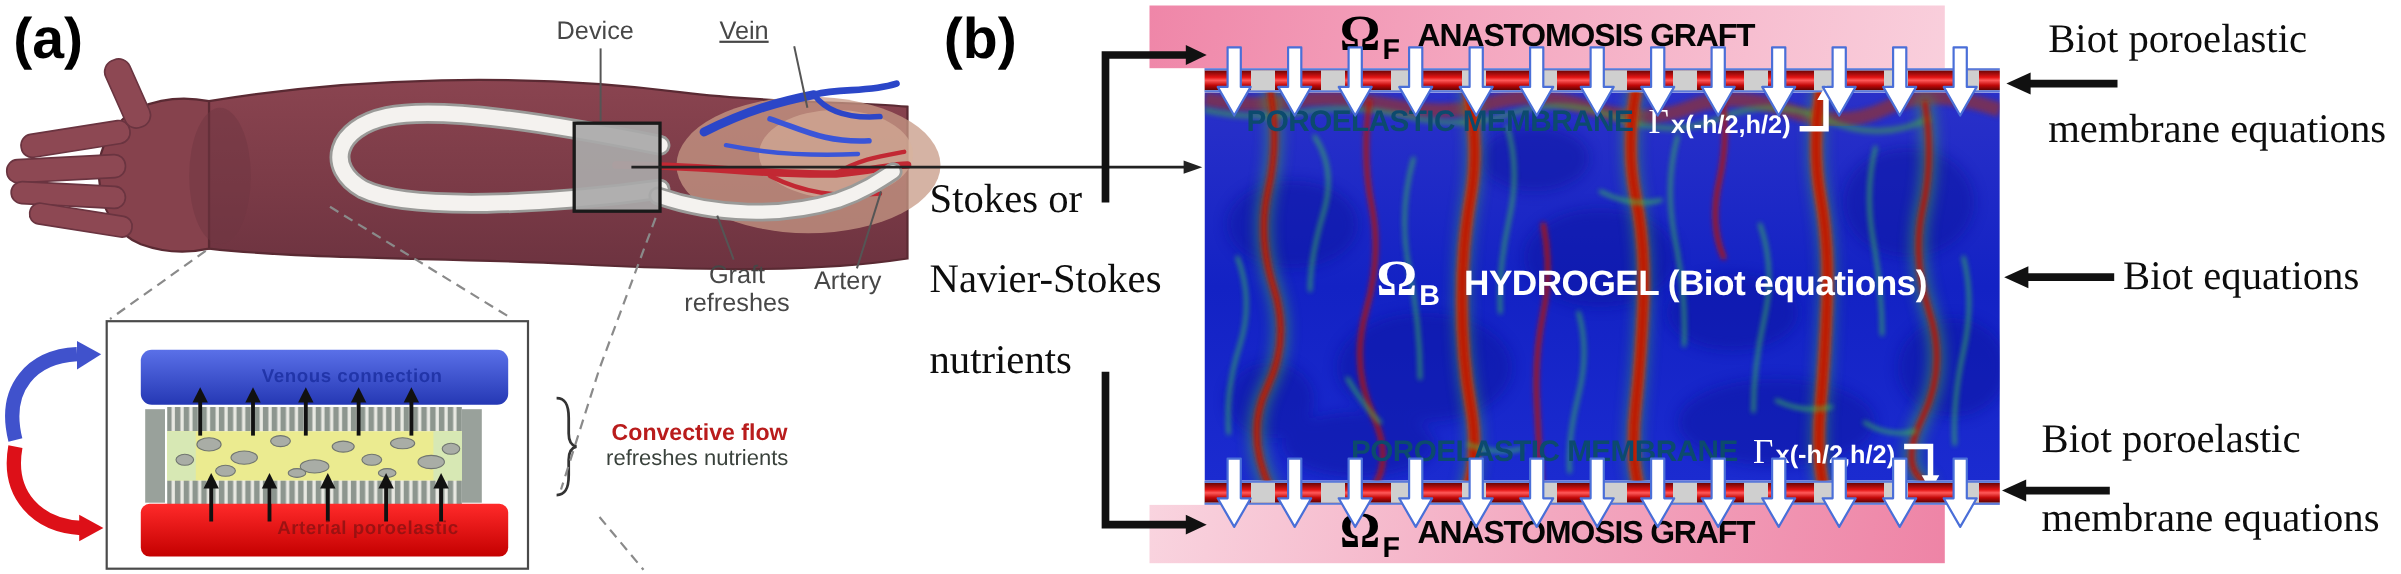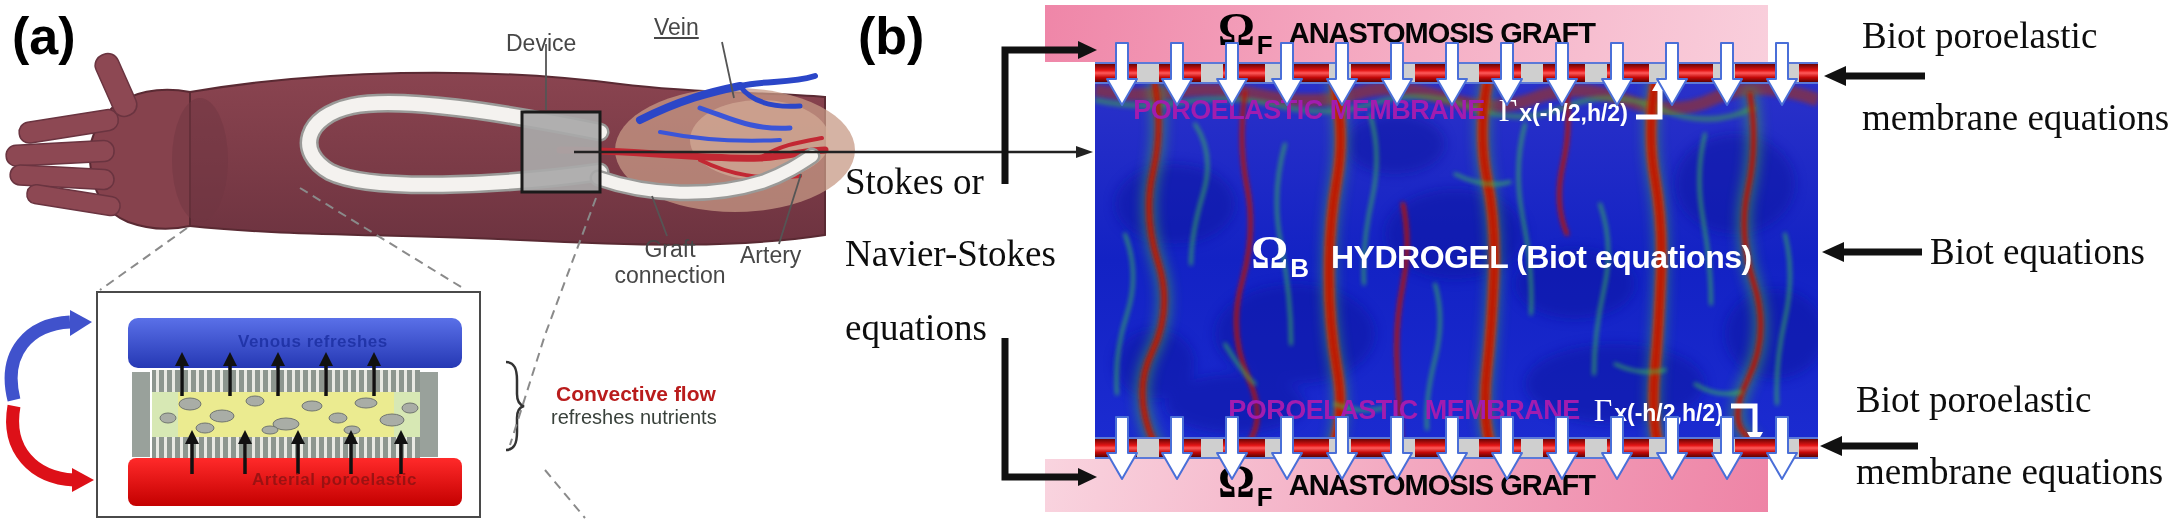--- a/index.html
+++ b/index.html
@@ -26,21 +26,21 @@
       background:repeating-linear-gradient(90deg,transparent 0 42px,#cfcfcf 42px 64px);}
   .membrane-top{top:57px;}
   .membrane-bottom{top:432px;}
   .hydrogel{top:79px;height:353px;left:0;width:723px;}
   .hydro-tex{position:absolute;inset:0;width:723px;height:353px;}
   .g-row{position:absolute;left:0;width:723px;display:flex;align-items:center;justify-content:center;white-space:nowrap;}
   .omega{font:700 46px "Liberation Serif",serif;color:#000;line-height:1;}
   .omega sub{font:700 26px "Liberation Sans",sans-serif;vertical-align:-9px;margin-left:2px;}
   .omega.white, .omega.white sub{color:#fff;}
   .graft-text{font:600 29px "Liberation Sans",sans-serif;letter-spacing:-1px;color:#050505;margin-left:16px;}
-  .mem-text{font:600 27px "Liberation Sans",sans-serif;letter-spacing:-.5px;color:#a21caf;}
+  .mem-text{font:600 27px "Liberation Sans",sans-serif;letter-spacing:-.5px;color:#0c4a6e;}
   .gamma{font:400 32px "Liberation Serif",serif;color:#fff;margin-left:14px;}
   .interval{font:700 23px "Liberation Sans",sans-serif;color:#fff;position:relative;top:3px;margin-left:2px;}
   .hydro-text{font:600 32px "Liberation Sans",sans-serif;color:#fff;margin-left:22px;letter-spacing:-.5px;}
   .elbow{overflow:visible;}
 </style>
 </head>
 <body>
 
 <div id="canvas">
 
@@ -358,37 +358,37 @@
       <line x1="1922" y1="252" x2="1840" y2="252" stroke="#111" stroke-width="7"></line>
       <polygon points="1822,252 1844,242 1844,262" fill="#111"></polygon>
       <line x1="1918" y1="446" x2="1838" y2="446" stroke="#111" stroke-width="7"></line>
       <polygon points="1820,446 1842,436 1842,456" fill="#111"></polygon>
     </g>
   </svg>
 
   <div class="abs panel-tag" style="left:12px;top:6px;">(a)</div>
   <div class="abs panel-tag" style="left:858px;top:6px;">(b)</div>
 
-  <div class="abs small-label" style="left:506px;top:14px;margin-top:16px;">Device</div>
+  <div class="abs small-label" style="left:506px;top:14px;">Device</div>
   <div class="abs small-label" style="left:654px;top:14px;text-decoration:underline;">Vein</div>
   <div class="abs small-label" style="left:600px;top:236px;width:140px;text-align:center;line-height:26px;">
     <span>Graft</span><br>
-    <span>connection</span>
+    <span>refreshes</span>
   </div>
   <div class="abs small-label" style="left:740px;top:242px;">Artery</div>
 
-  <div class="abs bar-text-blue" style="left:238px;top:332px;">Venous refreshes</div>
+  <div class="abs bar-text-blue" style="left:238px;top:332px;">Venous connection</div>
   <div class="abs bar-text-red" style="left:252px;top:470px;">Arterial poroelastic</div>
 
   <div class="abs callout-bold" style="left:556px;top:382px;">Convective flow</div>
   <div class="abs callout-rest" style="left:551px;top:406px;">refreshes nutrients</div>
 
   <div class="abs serif-label" style="left:845px;top:160px;">Stokes or</div>
   <div class="abs serif-label" style="left:845px;top:232px;">Navier-Stokes</div>
-  <div class="abs serif-label" style="left:845px;top:306px;">equations</div>
+  <div class="abs serif-label" style="left:845px;top:306px;">nutrients</div>
 
   <div class="abs serif-label" style="left:1862px;top:14px;">Biot poroelastic</div>
   <div class="abs serif-label" style="left:1862px;top:96px;">membrane equations</div>
   <div class="abs serif-label" style="left:1930px;top:230px;">Biot equations</div>
   <div class="abs serif-label" style="left:1856px;top:378px;">Biot poroelastic</div>
   <div class="abs serif-label" style="left:1856px;top:450px;">membrane equations</div>
 
 </div>
 
 </body></html>

